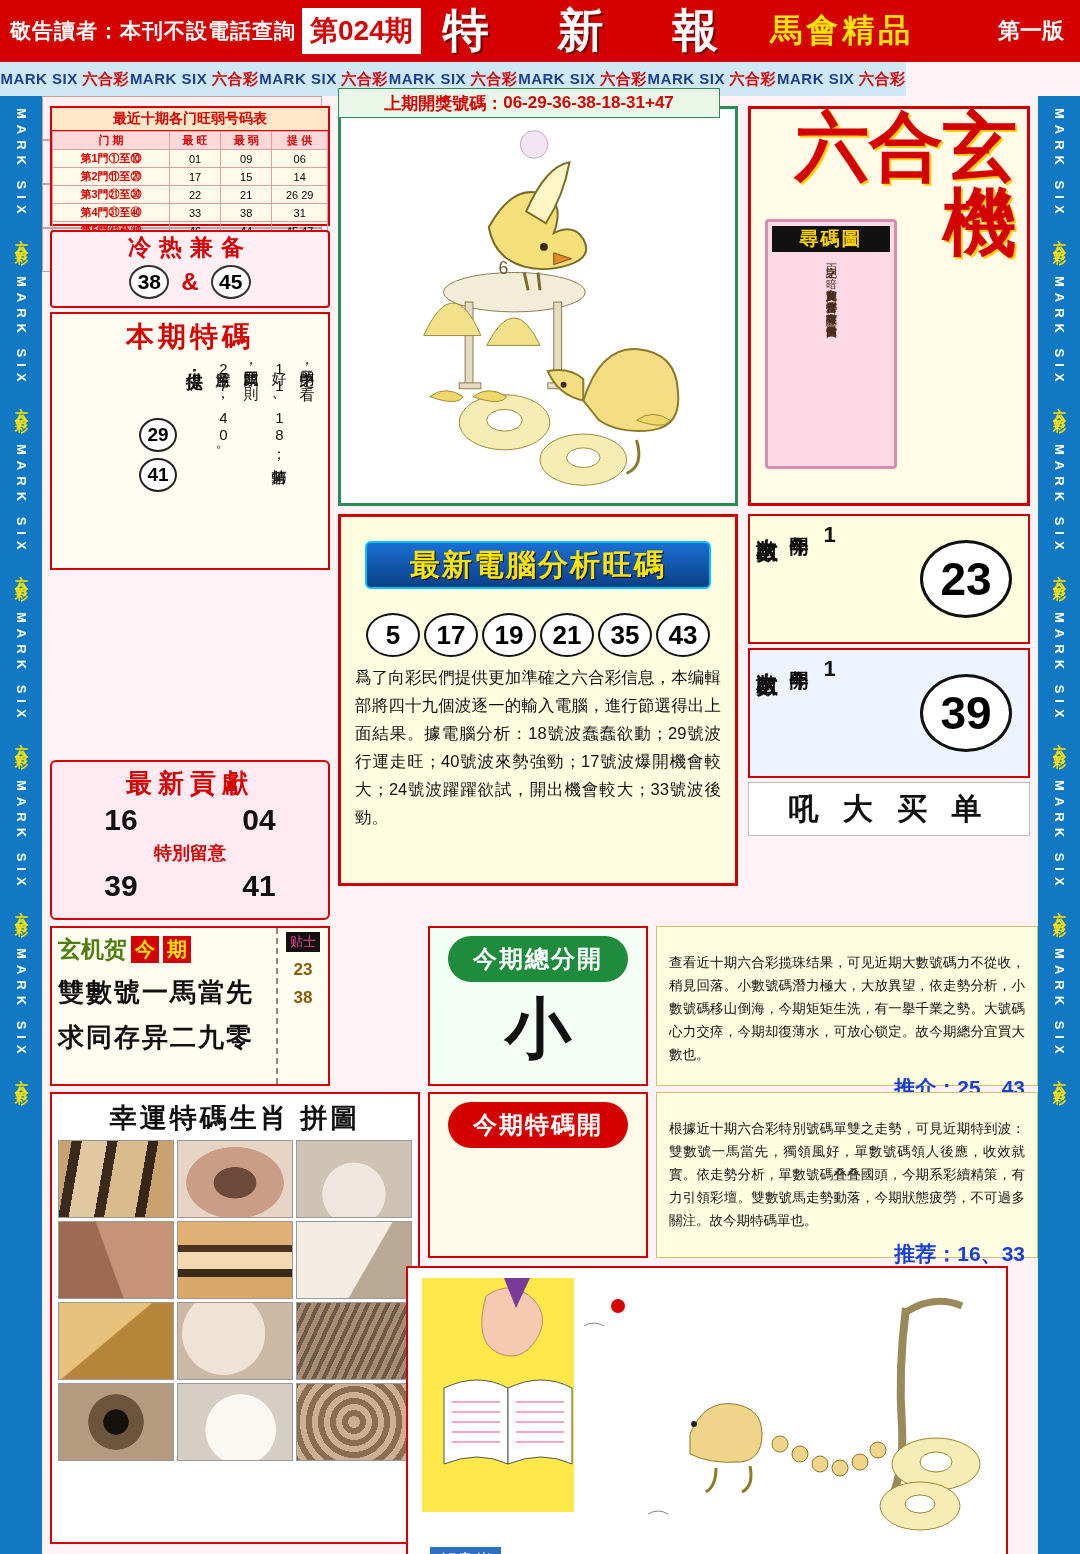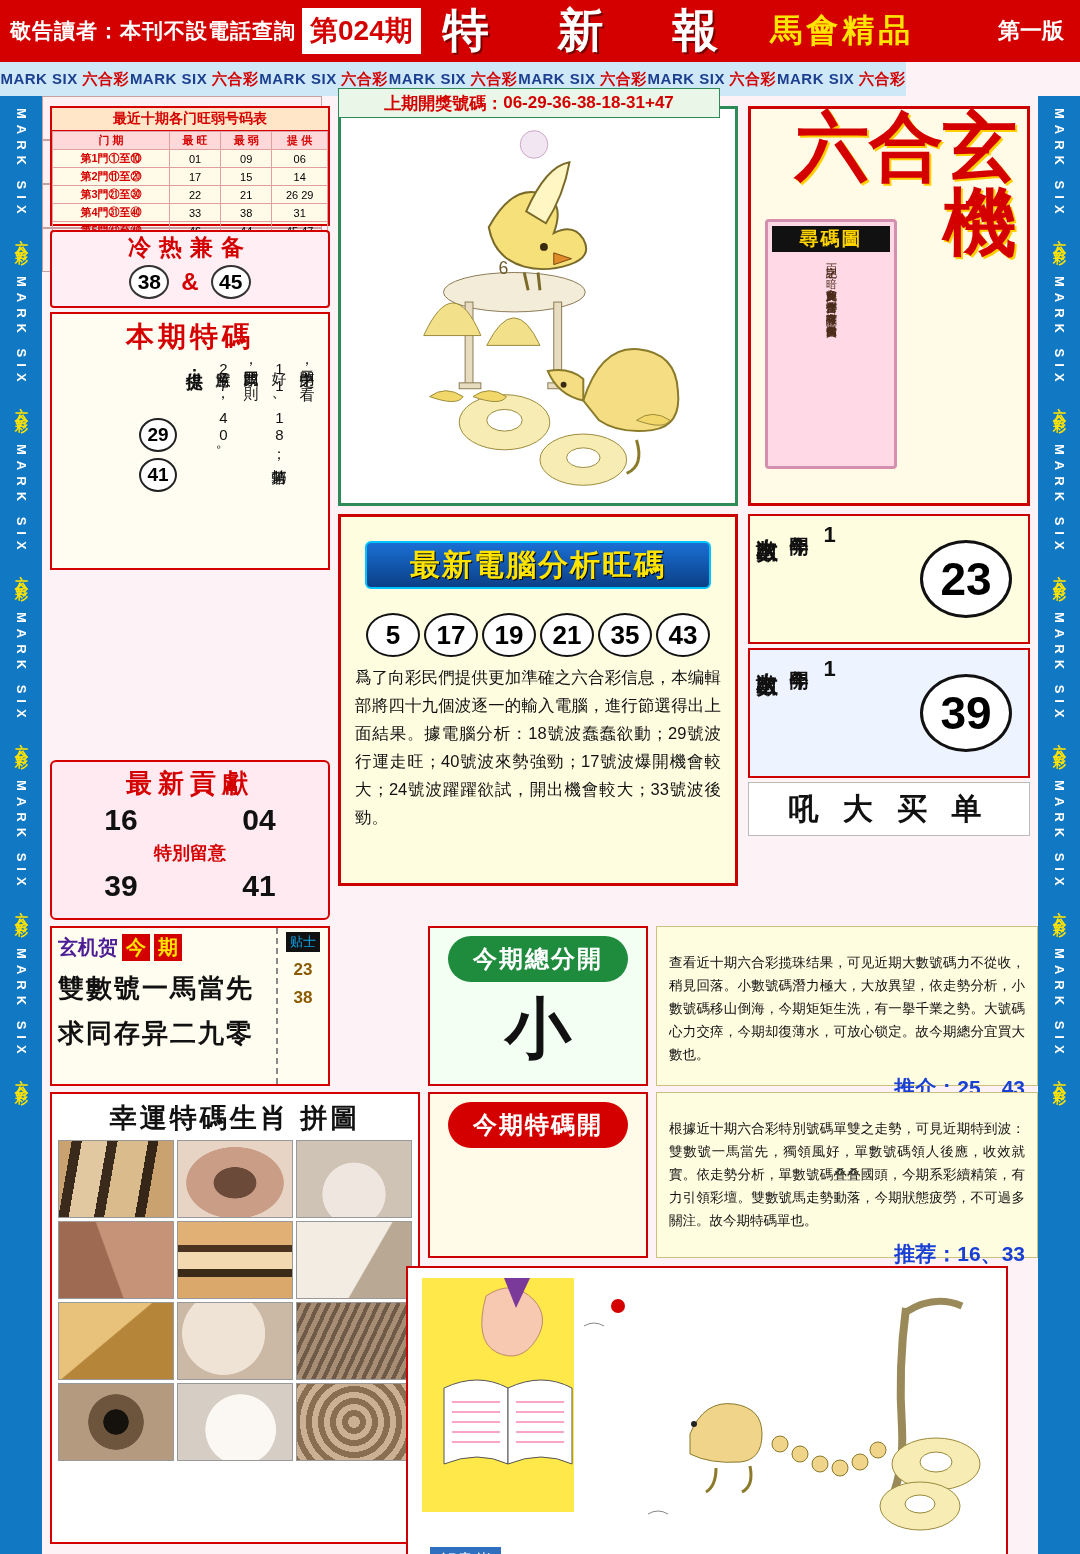--- a/index.html
+++ b/index.html
@@ -104,26 +104,26 @@
   
   #contrib { left:8px; top:664px; width:280px; height:160px; border:2px solid #d40000; border-radius:6px; background:#ffeaf2; }
   #contrib .c-title { text-align:center; font-size:26px; font-weight:bold; color:#d40000; letter-spacing:6px; padding-top:4px;}
   #contrib .c-row { display:flex; justify-content:space-around; font-size:30px; font-weight:bold; color:#111; margin-top:2px;}
   #contrib .c-sub { text-align:center; font-size:18px; font-weight:bold; color:#d40000; margin-top:4px; }
   #contrib .c-row2 { display:flex; justify-content:space-around; font-size:30px; font-weight:bold; color:#111; margin-top:4px;}
   
   #xuanji { left:8px; top:830px; width:280px; height:160px; border:2px solid #d40000; background:#fffdf0; display:flex;}
   #xuanji .xleft { flex:1; padding:6px 4px 0 6px;}
   #xuanji .xhead { display:flex; align-items:center; gap:4px; }
-  #xuanji .xh1 { font-size:20px; font-weight:bold; color:#4c1d95;}
+  #xuanji .xh1 { font-size:23px; font-weight:bold; color:#4d7c0f;}
   #xuanji .xh2 { background:#d40000; color:#ffe400; font-size:20px; font-weight:bold; padding:0 4px;}
   #xuanji .xh3 { background:#d40000; color:#ffe400; font-size:20px; font-weight:bold; padding:0 4px;}
   #xuanji .xline { font-size:26px; letter-spacing:2px; color:#111; margin-top:10px; font-weight:bold;}
   #xuanji .xright { width:52px; border-left:2px dashed #888; display:flex; flex-direction:column; align-items:center; padding-top:4px;}
-  #xuanji .blackbox { background:#111; color:#0ea5e9; font-size:13px; width:34px; text-align:center; line-height:16px; padding:2px 0;}
+  #xuanji .blackbox { background:#111; color:#ec4899; font-size:13px; width:34px; text-align:center; line-height:16px; padding:2px 0;}
   #xuanji .bnum { font-size:17px; font-weight:bold; color:#8a5a00; margin-top:8px;}
   
   #zodiac { left:8px; top:996px; width:370px; height:452px; border:2px solid #d40000; background:#fff; }
   #zodiac .z-title { text-align:center; font-size:27px; font-weight:bold; color:#111; letter-spacing:3px; padding:6px 0 4px;}
   #zodiac .grid { display:grid; grid-template-columns:repeat(3,1fr); gap:3px; padding:0 6px 6px;}
   #zodiac .cellimg { height:78px; border:1px solid #999; }
   
   #illus { left:296px; top:10px; width:400px; height:400px; border:3px solid #2e8b57; background:#fff;}
   #prevdraw {
     position:absolute; left:296px; top:-8px; width:382px; height:30px;

